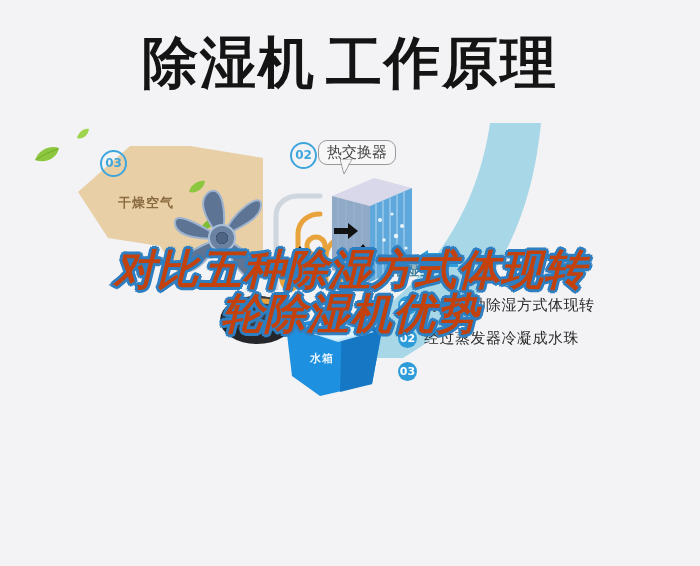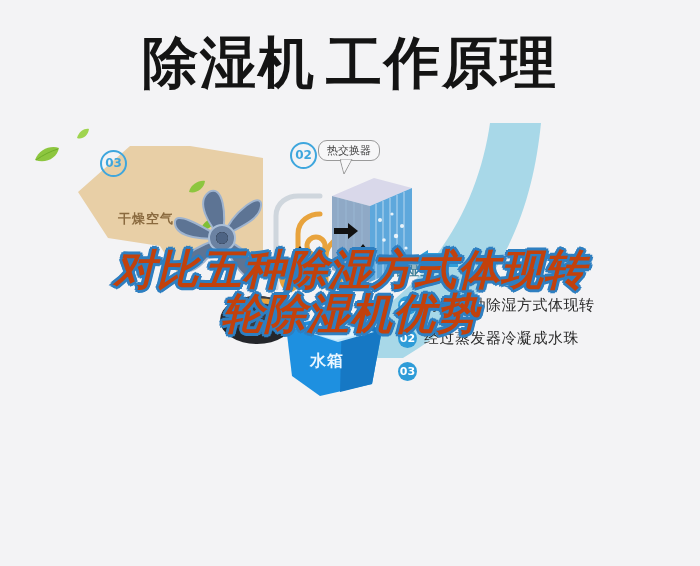--- a/index.html
+++ b/index.html
@@ -28,21 +28,21 @@
     position:absolute;left:355px;top:5px;width:310px;height:235px;
     overflow:hidden;pointer-events:none;
   }
   .swoosh svg{display:block;}
 
   
   .dryarrow{position:absolute;left:78px;top:28px;width:185px;height:130px;}
   .dryarrow svg{display:block;}
 
   .lbl-dry{
-    position:absolute;left:118px;top:92px;
+    position:absolute;left:118px;top:76px;
     font-size:13px;color:#8a6a3f;letter-spacing:1px;font-weight:600;
   }
   .lbl-humid{
     position:absolute;left:392px;top:144px;
     font-size:13px;color:#3f7f96;letter-spacing:1px;font-weight:600;
   }
 
   
   .leaf{position:absolute;}
   .leaf svg{display:block;}
@@ -55,21 +55,21 @@
     font-family:"DejaVu Sans","Liberation Sans",sans-serif;
   }
   #badge03{left:100px;top:32px;}
   #badge02{left:290px;top:24px;}
   #badge01{left:378px;top:112px;}
 
   
   .callout{
     position:absolute;left:318px;top:22px;
     border:1px solid #9a9a9a;border-radius:9px;background:#f7f7f8;
-    padding:2px 8px;font-size:11px;color:#444;white-space:nowrap;
+    padding:2px 8px;font-size:15px;color:#444;white-space:nowrap;
   }
   .callout-tail{
     position:absolute;left:340px;top:41px;width:14px;height:16px;
   }
 
   
   .machine{position:absolute;left:160px;top:28px;width:260px;height:240px;}
 
   
   .fan{position:absolute;left:5px;top:38px;width:115px;height:108px;}
@@ -77,21 +77,21 @@
   .coils{position:absolute;left:108px;top:44px;width:90px;height:105px;}
   
   .hx{position:absolute;left:160px;top:28px;width:96px;height:118px;}
   
   .inarrow{position:absolute;left:252px;top:104px;width:46px;height:20px;}
   
   .drum{position:absolute;left:58px;top:148px;width:78px;height:52px;}
   
   .tank{position:absolute;left:120px;top:168px;width:106px;height:82px;}
   .lbl-tank{
-    position:absolute;left:150px;top:205px;font-size:16px;color:#eaf6ff;
+    position:absolute;left:150px;top:205px;font-size:11px;color:#eaf6ff;
     font-weight:600;letter-spacing:1px;
   }
 
   
   .steps{position:absolute;left:398px;top:178px;width:290px;}
   .step{display:flex;align-items:center;margin-bottom:14px;white-space:nowrap;}
   .step-num{
     width:19px;height:19px;border-radius:50%;
     background:#2e9cd8;color:#fff;font-size:11px;font-weight:700;
     line-height:19px;text-align:center;margin-right:7px;flex:none;

